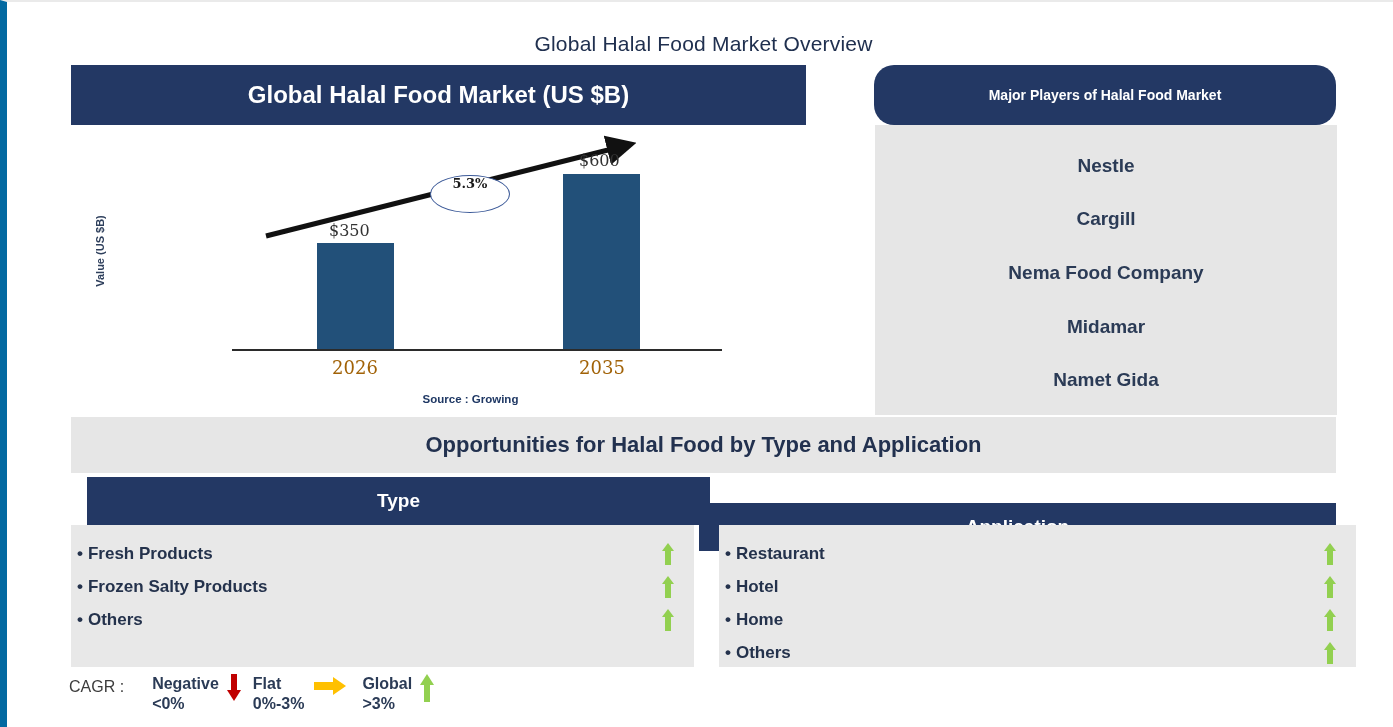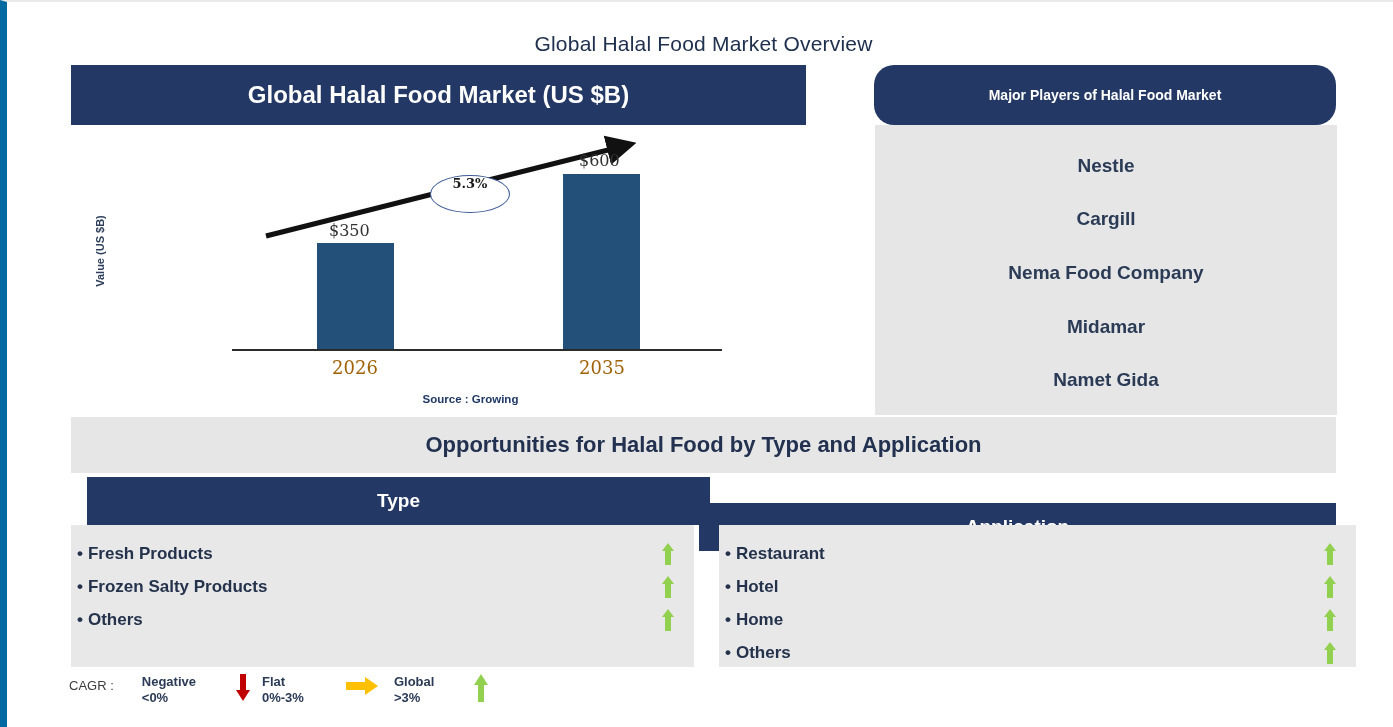--- a/index.html
+++ b/index.html
@@ -190,36 +190,35 @@
     border-right: 6px solid transparent;
     border-bottom: 8px solid #92d050;
   }
 
   
   #legend {
     position: absolute;
     left: 62px; top: 672px;
     display: flex;
     align-items: flex-start;
-    font-size: 13px;
+    font-size: 16px;
     color: #2b3b56;
     font-weight: bold;
   }
   #legend .cagr-label {
     font-weight: normal;
     color: #3c3c3c;
     padding-top: 4px;
     margin-right: 28px;
     white-space: nowrap;
   }
   .legend-item {
     display: flex;
     align-items: flex-start;
     margin-right: 6px;
-    gap: 32px;
   }
   .legend-text { line-height: 1.25; white-space: nowrap; }
   .legend-text .l1 { display: block; }
   .legend-text .l2 { display: block; }
 
   .arrow-down-red {
     width: 14px; height: 28px; position: relative;
     margin: 0 6px 0 8px; flex: 0 0 auto;
   }
   .arrow-down-red::before {

